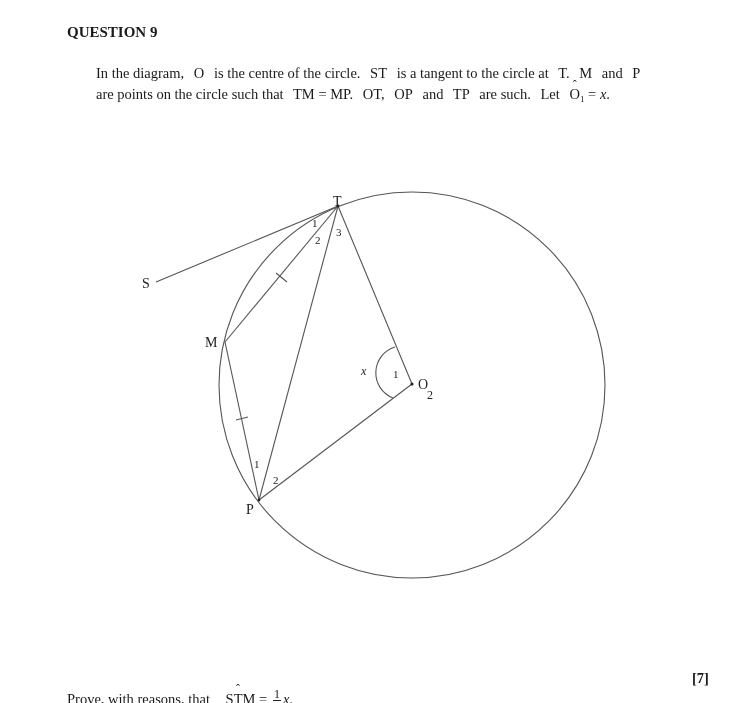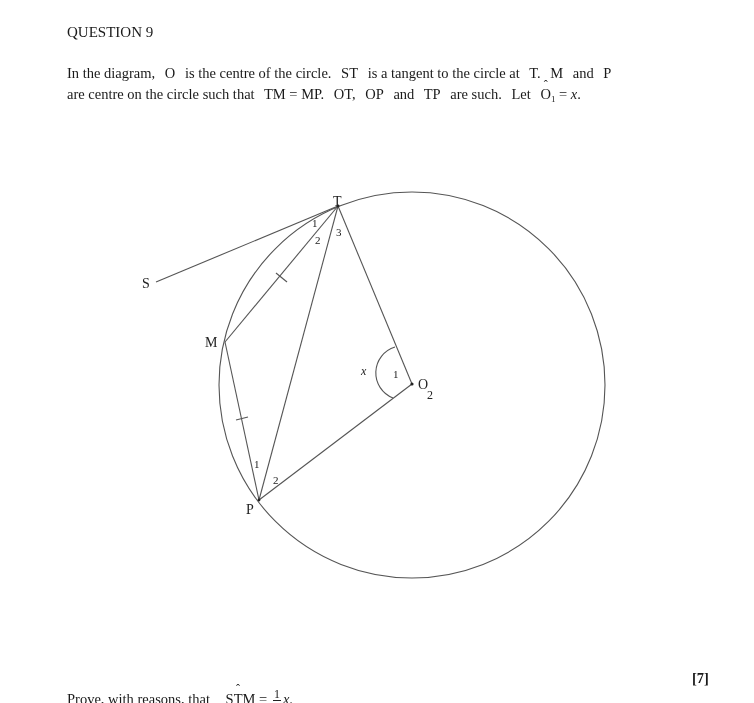--- a/index.html
+++ b/index.html
@@ -3,27 +3,27 @@
 <meta charset="utf-8">
 <style>
   html, body { margin: 0; padding: 0; background: #ffffff; }
   body {
     width: 754px; height: 703px; position: relative; overflow: hidden;
     font-family: "Liberation Serif", "DejaVu Serif", serif;
     color: #1a1a1a;
   }
   .title {
     position: absolute; left: 67px; top: 24px;
-    font-size: 15px; font-weight: normal; letter-spacing: 0;
+    font-size: 15px; font-weight: bold; letter-spacing: 0;
   }
   .para {
     position: absolute; left: 67px; top: 63px; width: 640px;
     font-size: 14.5px; line-height: 21px;
   }
-  .para .ln { display: block; white-space: nowrap; }
+  .para .ln { display: block; white-space: nowrap; margin-left: 29px; }
   .sp { display: inline-block; width: 6px; }
   .hat { position: relative; display: inline-block; }
   .hat::before {
     content: "\02C6"; position: absolute; left: 50%; top: -9px;
     transform: translateX(-50%); font-size: 12px;
   }
   sub.s { font-size: 9px; vertical-align: -3px; }
   i.v { font-style: italic; }
   svg.diagram { position: absolute; left: 0; top: 0; }
   svg text { font-family: "Liberation Serif", "DejaVu Serif", serif; fill: #222; }
@@ -52,21 +52,21 @@
     <span>O</span><span class="sp"></span>
     <span>is the centre of the circle.</span><span class="sp"></span>
     <span>ST</span><span class="sp"></span>
     <span>is a tangent to the circle at</span><span class="sp"></span>
     <span>T.</span><span class="sp"></span>
     <span>M</span><span class="sp"></span>
     <span>and</span><span class="sp"></span>
     <span>P</span>
   </span>
   <span class="ln">
-    <span>are centre on the circle such that</span><span class="sp"></span>
+    <span>are points on the circle such that</span><span class="sp"></span>
     <span>TM = MP.</span><span class="sp"></span>
     <span>OT,</span><span class="sp"></span>
     <span>OP</span><span class="sp"></span>
     <span>and</span><span class="sp"></span>
     <span>TP</span><span class="sp"></span>
     <span>are such.</span><span class="sp"></span>
     <span>Let</span><span class="sp"></span>
     <span class="hat"><span>O</span></span><sub class="s">1</sub>
     <span>= </span><i class="v">x</i><span>.</span>
   </span>

